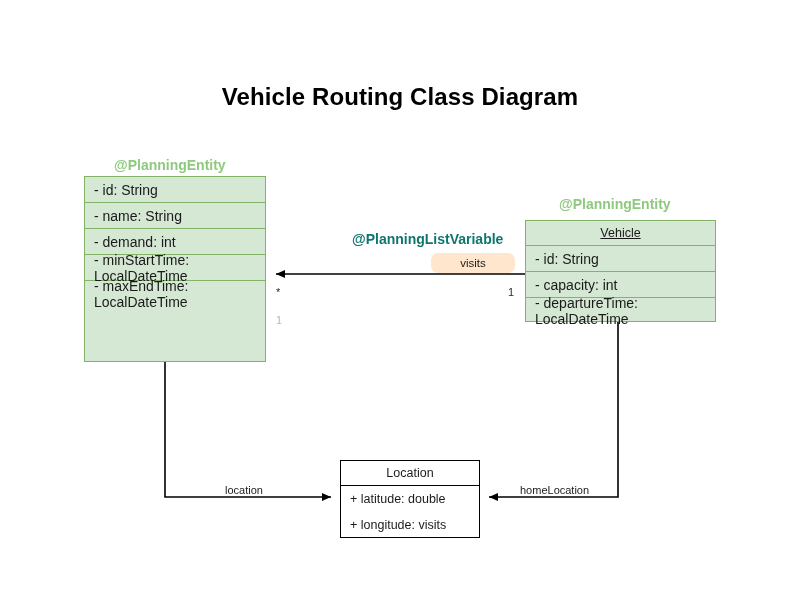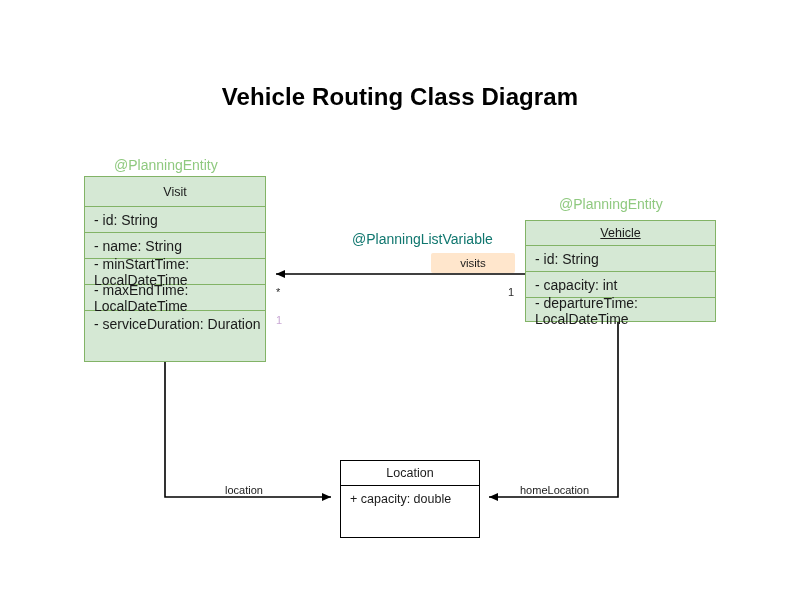--- a/index.html
+++ b/index.html
@@ -31,21 +31,21 @@
     font-size: 24px;
     font-weight: bold;
     color: #000000;
     letter-spacing: 0.1px;
   }
 
   
   .stereotype {
     position: absolute;
     font-size: 14px;
-    font-weight: normal;
+    font-weight: bold;
     white-space: nowrap;
   }
   .stereotype-entity { color: #8fc97f; }
   .stereotype-listvar { color: #0f766e; }
 
   
   .uml-class {
     position: absolute;
     box-sizing: border-box;
     border: 1px solid #82b366;
@@ -109,21 +109,21 @@
   
   .edge-label {
     position: absolute;
     font-size: 11px;
     color: #1a1a1a;
     white-space: nowrap;
   }
   .visits-chip {
     position: absolute;
     background: #ffe6cc;
-    border-radius: 2px;
+    border-radius: 7px;
     font-size: 11.5px;
     color: #1a1a1a;
     display: flex;
     align-items: center;
     justify-content: center;
     box-sizing: border-box;
     text-align: center;
   }
   .mult {
     position: absolute;
@@ -163,38 +163,38 @@
     </g>
   </svg>
 
   <div class="stereotype stereotype-entity" style="left:114px; top:157px;">@PlanningEntity</div>
 
   <div class="stereotype stereotype-entity" style="left:559px; top:196px;">@PlanningEntity</div>
 
   <div class="stereotype stereotype-listvar" style="left:352px; top:231px;">@PlanningListVariable</div>
 
   <div class="uml-class" id="class-visit">
-    <div class="uml-header">Visit</div>
     <div class="uml-attr">- id: String</div>
     <div class="uml-attr">- name: String</div>
+    <div class="uml-attr">- demand: int</div>
     <div class="uml-attr">- minStartTime: LocalDateTime</div>
     <div class="uml-attr">- maxEndTime: LocalDateTime</div>
-    <div class="uml-attr">- serviceDuration: Duration</div>
   </div>
 
   <div class="uml-class" id="class-vehicle">
     <div class="uml-header">Vehicle</div>
     <div class="uml-attr">- id: String</div>
     <div class="uml-attr">- capacity: int</div>
     <div class="uml-attr">- departureTime: LocalDateTime</div>
   </div>
 
   <div class="uml-class plain" id="class-location">
     <div class="uml-header">Location</div>
-    <div class="uml-attr">+ capacity: double</div>
+    <div class="uml-attr">+ latitude: double</div>
+    <div class="uml-attr">+ longitude: visits</div>
   </div>
 
   <div class="visits-chip" style="left:431px; top:253px; width:84px; height:20px;">visits</div>
 
   <div class="mult mult-dark" style="left:276px; top:286px;">*</div>
 
   <div class="mult mult-faded" style="left:276px; top:314px;">1</div>
 
   <div class="mult mult-dark" style="left:508px; top:286px;">1</div>
 

